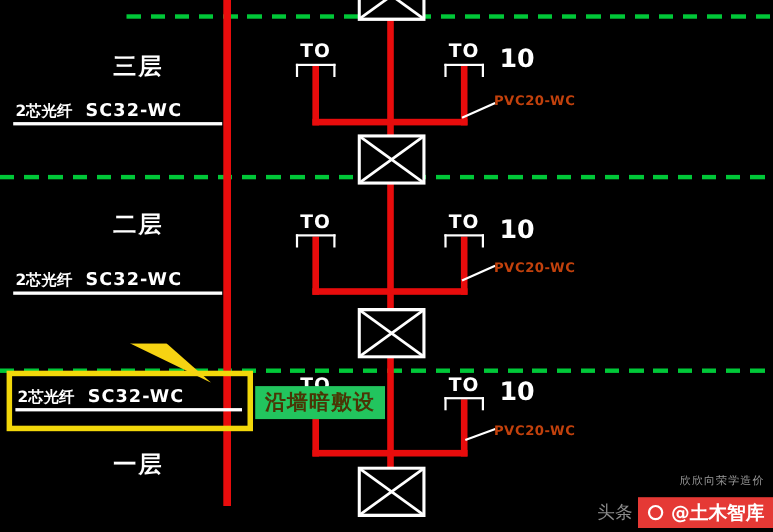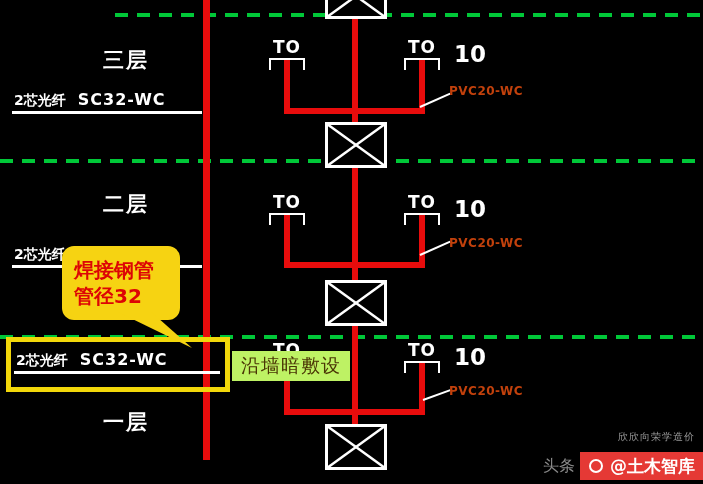--- a/index.html
+++ b/index.html
@@ -31,21 +31,21 @@
   .count-label { position:absolute; color:#fff; font-weight:bold; font-size:23px; z-index:5; }
   .callout { position:absolute; left:62px; top:246px; width:118px; height:74px;
     background:#f6d312; border-radius:12px; z-index:7; display:flex;
     flex-direction:column; justify-content:center; padding-left:12px; box-sizing:border-box; }
   .callout-line { color:#dd0505; font-weight:bold; font-size:20px; line-height:1.3; }
   .callout-tail { position:absolute; left:118px; top:312px; width:74px; height:36px;
     background:#f6d312; clip-path:polygon(0 0,45% 0,100% 100%); z-index:7; }
   .highlight { position:absolute; left:6px; top:337px; width:224px; height:55px;
     border:5px solid #f2d70a; box-sizing:border-box; z-index:6; }
   .wall-note { position:absolute; left:232px; top:351px; width:118px; height:30px;
-    background:#bef264; color:#4a3505; font-weight:normal; font-size:19px;
+    background:#22c55e; color:#4a3505; font-weight:bold; font-size:19px;
     display:flex; align-items:center; justify-content:center; z-index:7; letter-spacing:1px; }
   .wm-byline { position:absolute; right:8px; top:430px; color:#9a9a9a;
     font-size:10px; letter-spacing:1px; z-index:8; }
   .wm-row { position:absolute; right:-4px; top:452px; display:flex;
     align-items:center; z-index:8; }
   .wm-platform { color:#8a8a8a; font-size:16px; margin-right:5px; }
   .wm-badge { background:#e53935; color:#fff; font-size:17px; font-weight:bold;
     height:28px; display:flex; align-items:center; padding:0 12px 0 9px; gap:7px; }
   .badge-logo { width:14px; height:14px; border:2.5px solid #fff; border-radius:50%;
     box-sizing:border-box; }
@@ -129,24 +129,20 @@
   </div>
   <div class="uline" style="left:14px;top:371px;width:206px;"></div>
   <svg class="xbox" style="left:325px;top:424px;" width="62" height="46" viewBox="0 0 62 46">
     <rect x="1.5" y="1.5" width="59" height="43" fill="#000" stroke="#fff" stroke-width="3"></rect>
     <line x1="2" y1="2" x2="60" y2="44" stroke="#fff" stroke-width="2.5"></line>
     <line x1="60" y1="2" x2="2" y2="44" stroke="#fff" stroke-width="2.5"></line>
   </svg>
 
   <div class="highlight"></div>
 
-  <div class="callout">
-    <div class="callout-line">焊接钢管</div>
-    <div class="callout-line">管径32</div>
-  </div>
   <div class="callout-tail"></div>
 
   <div class="wall-note">沿墙暗敷设</div>
 
   <div class="wm-byline">欣欣向荣学造价</div>
   <div class="wm-row">
     <span class="wm-platform">头条</span>
     <span class="wm-badge">
       <span class="badge-logo"></span>
       <span>@土木智库</span>

